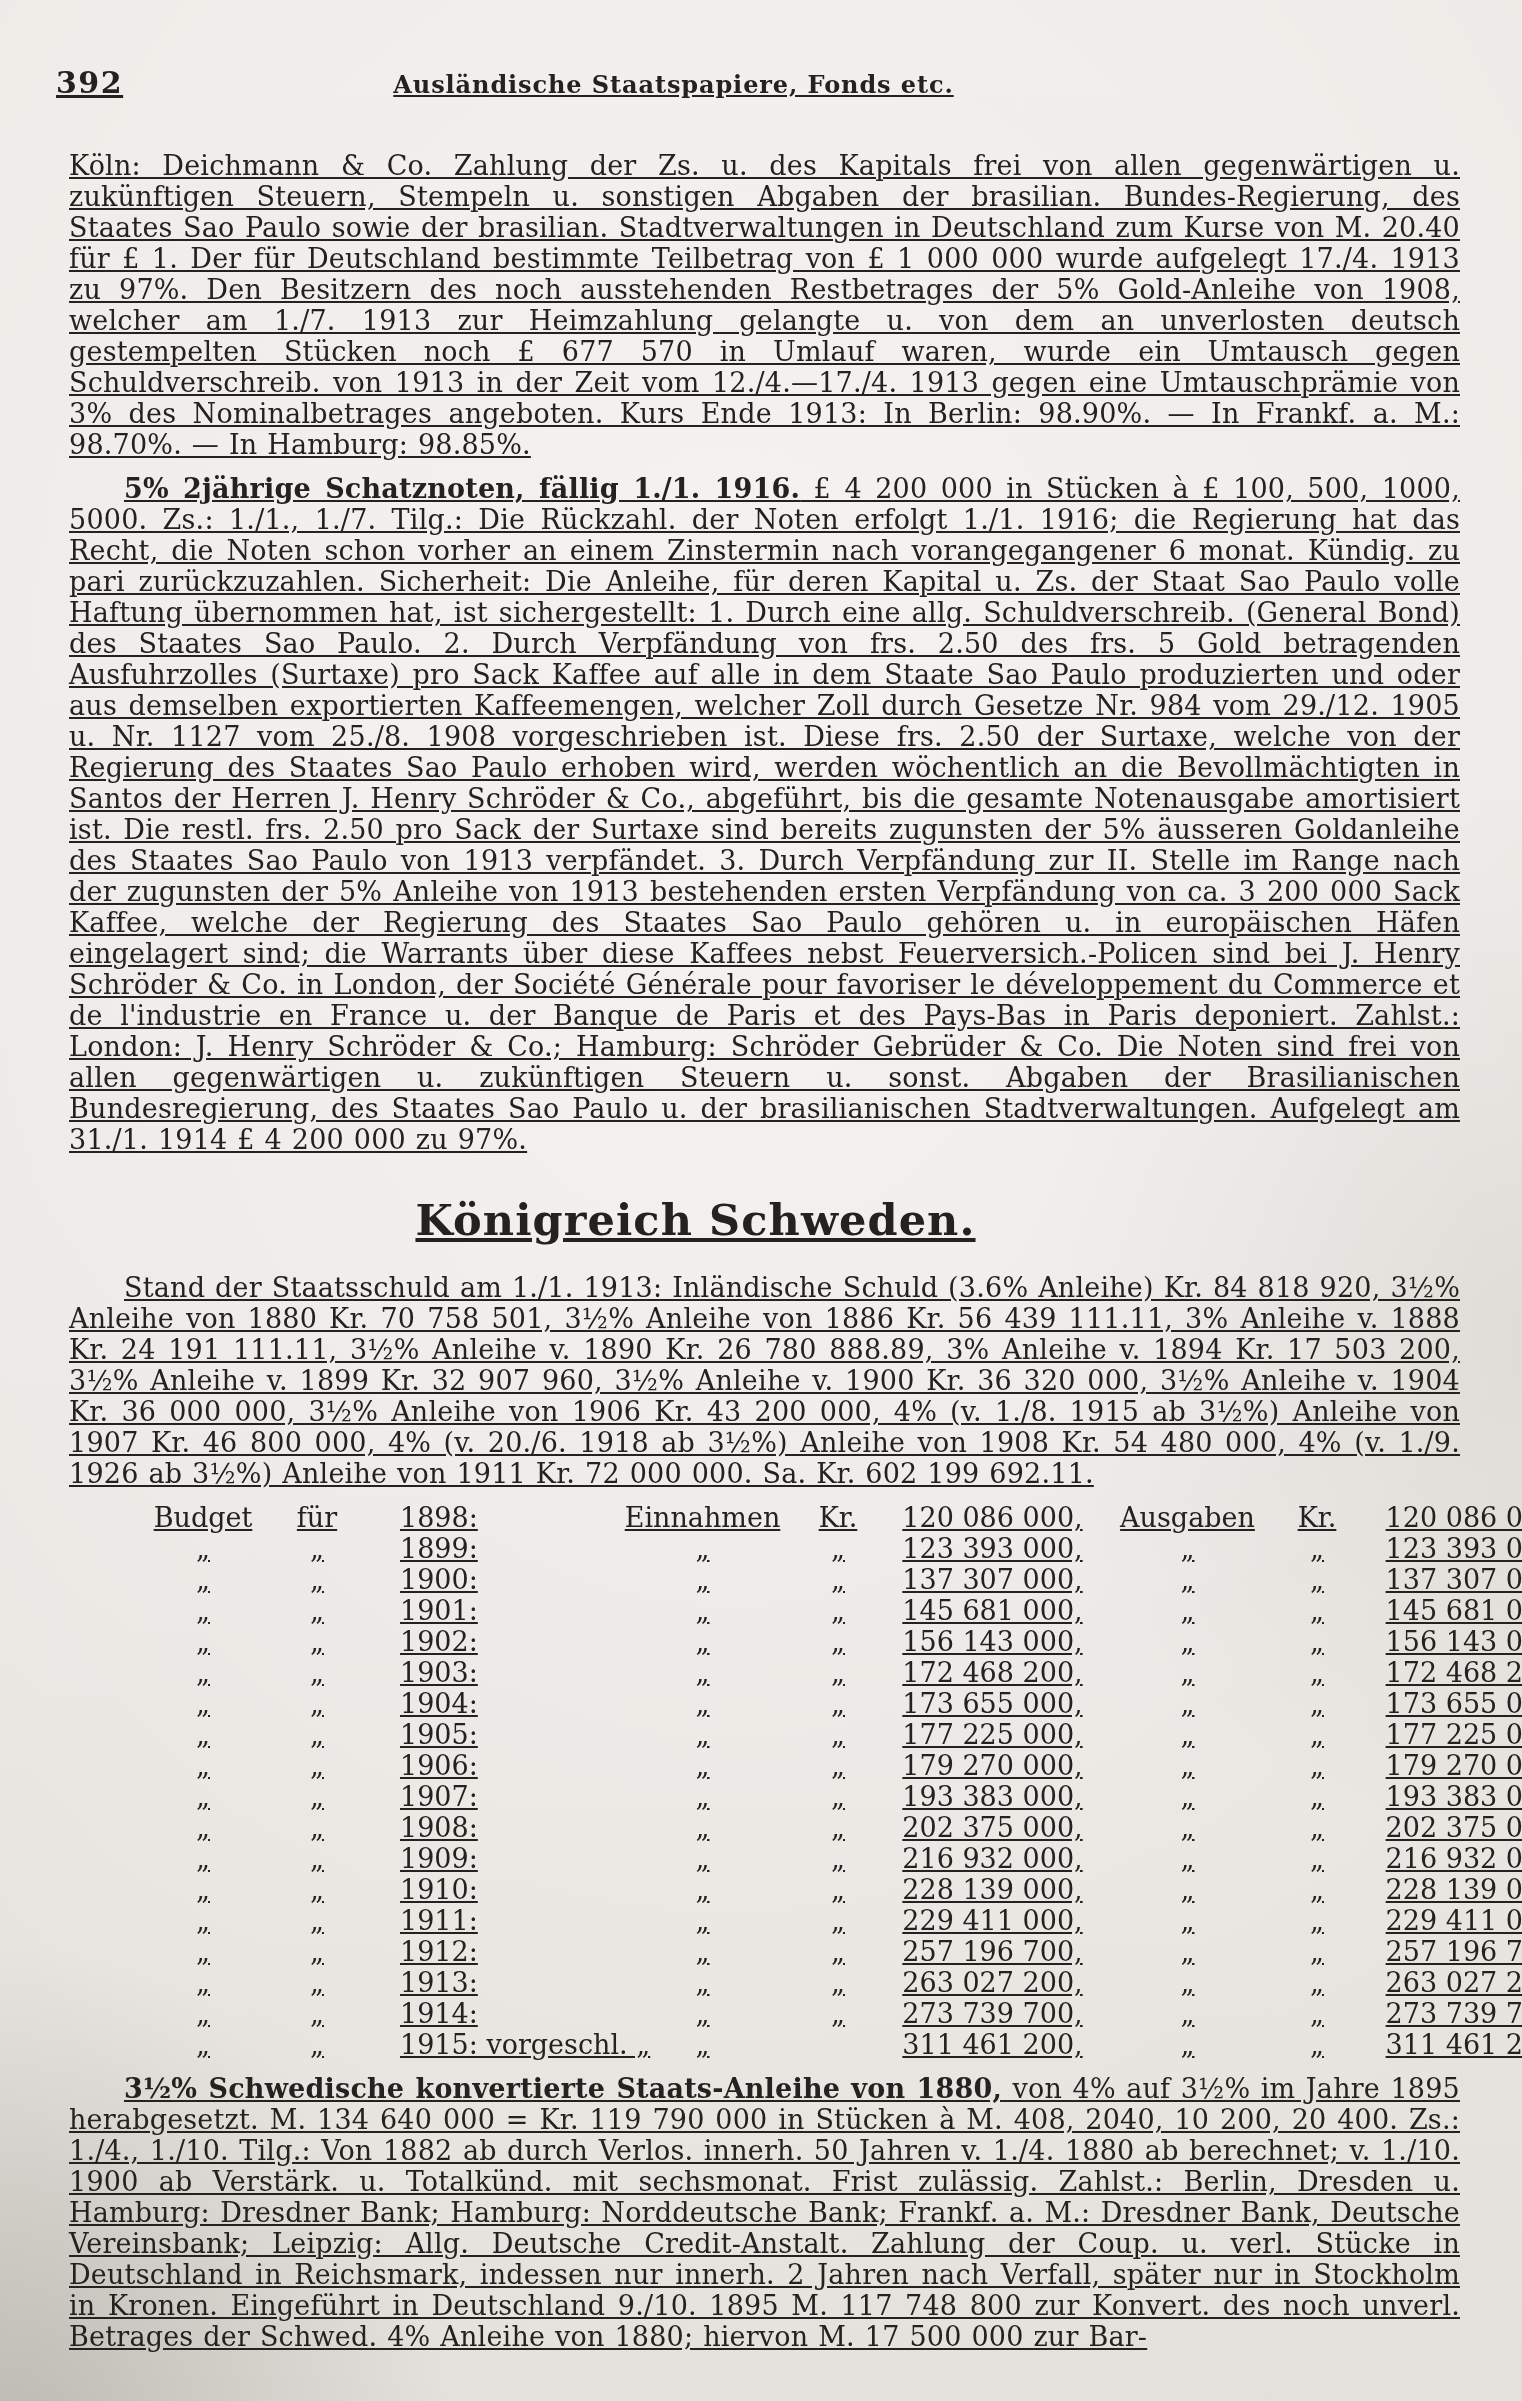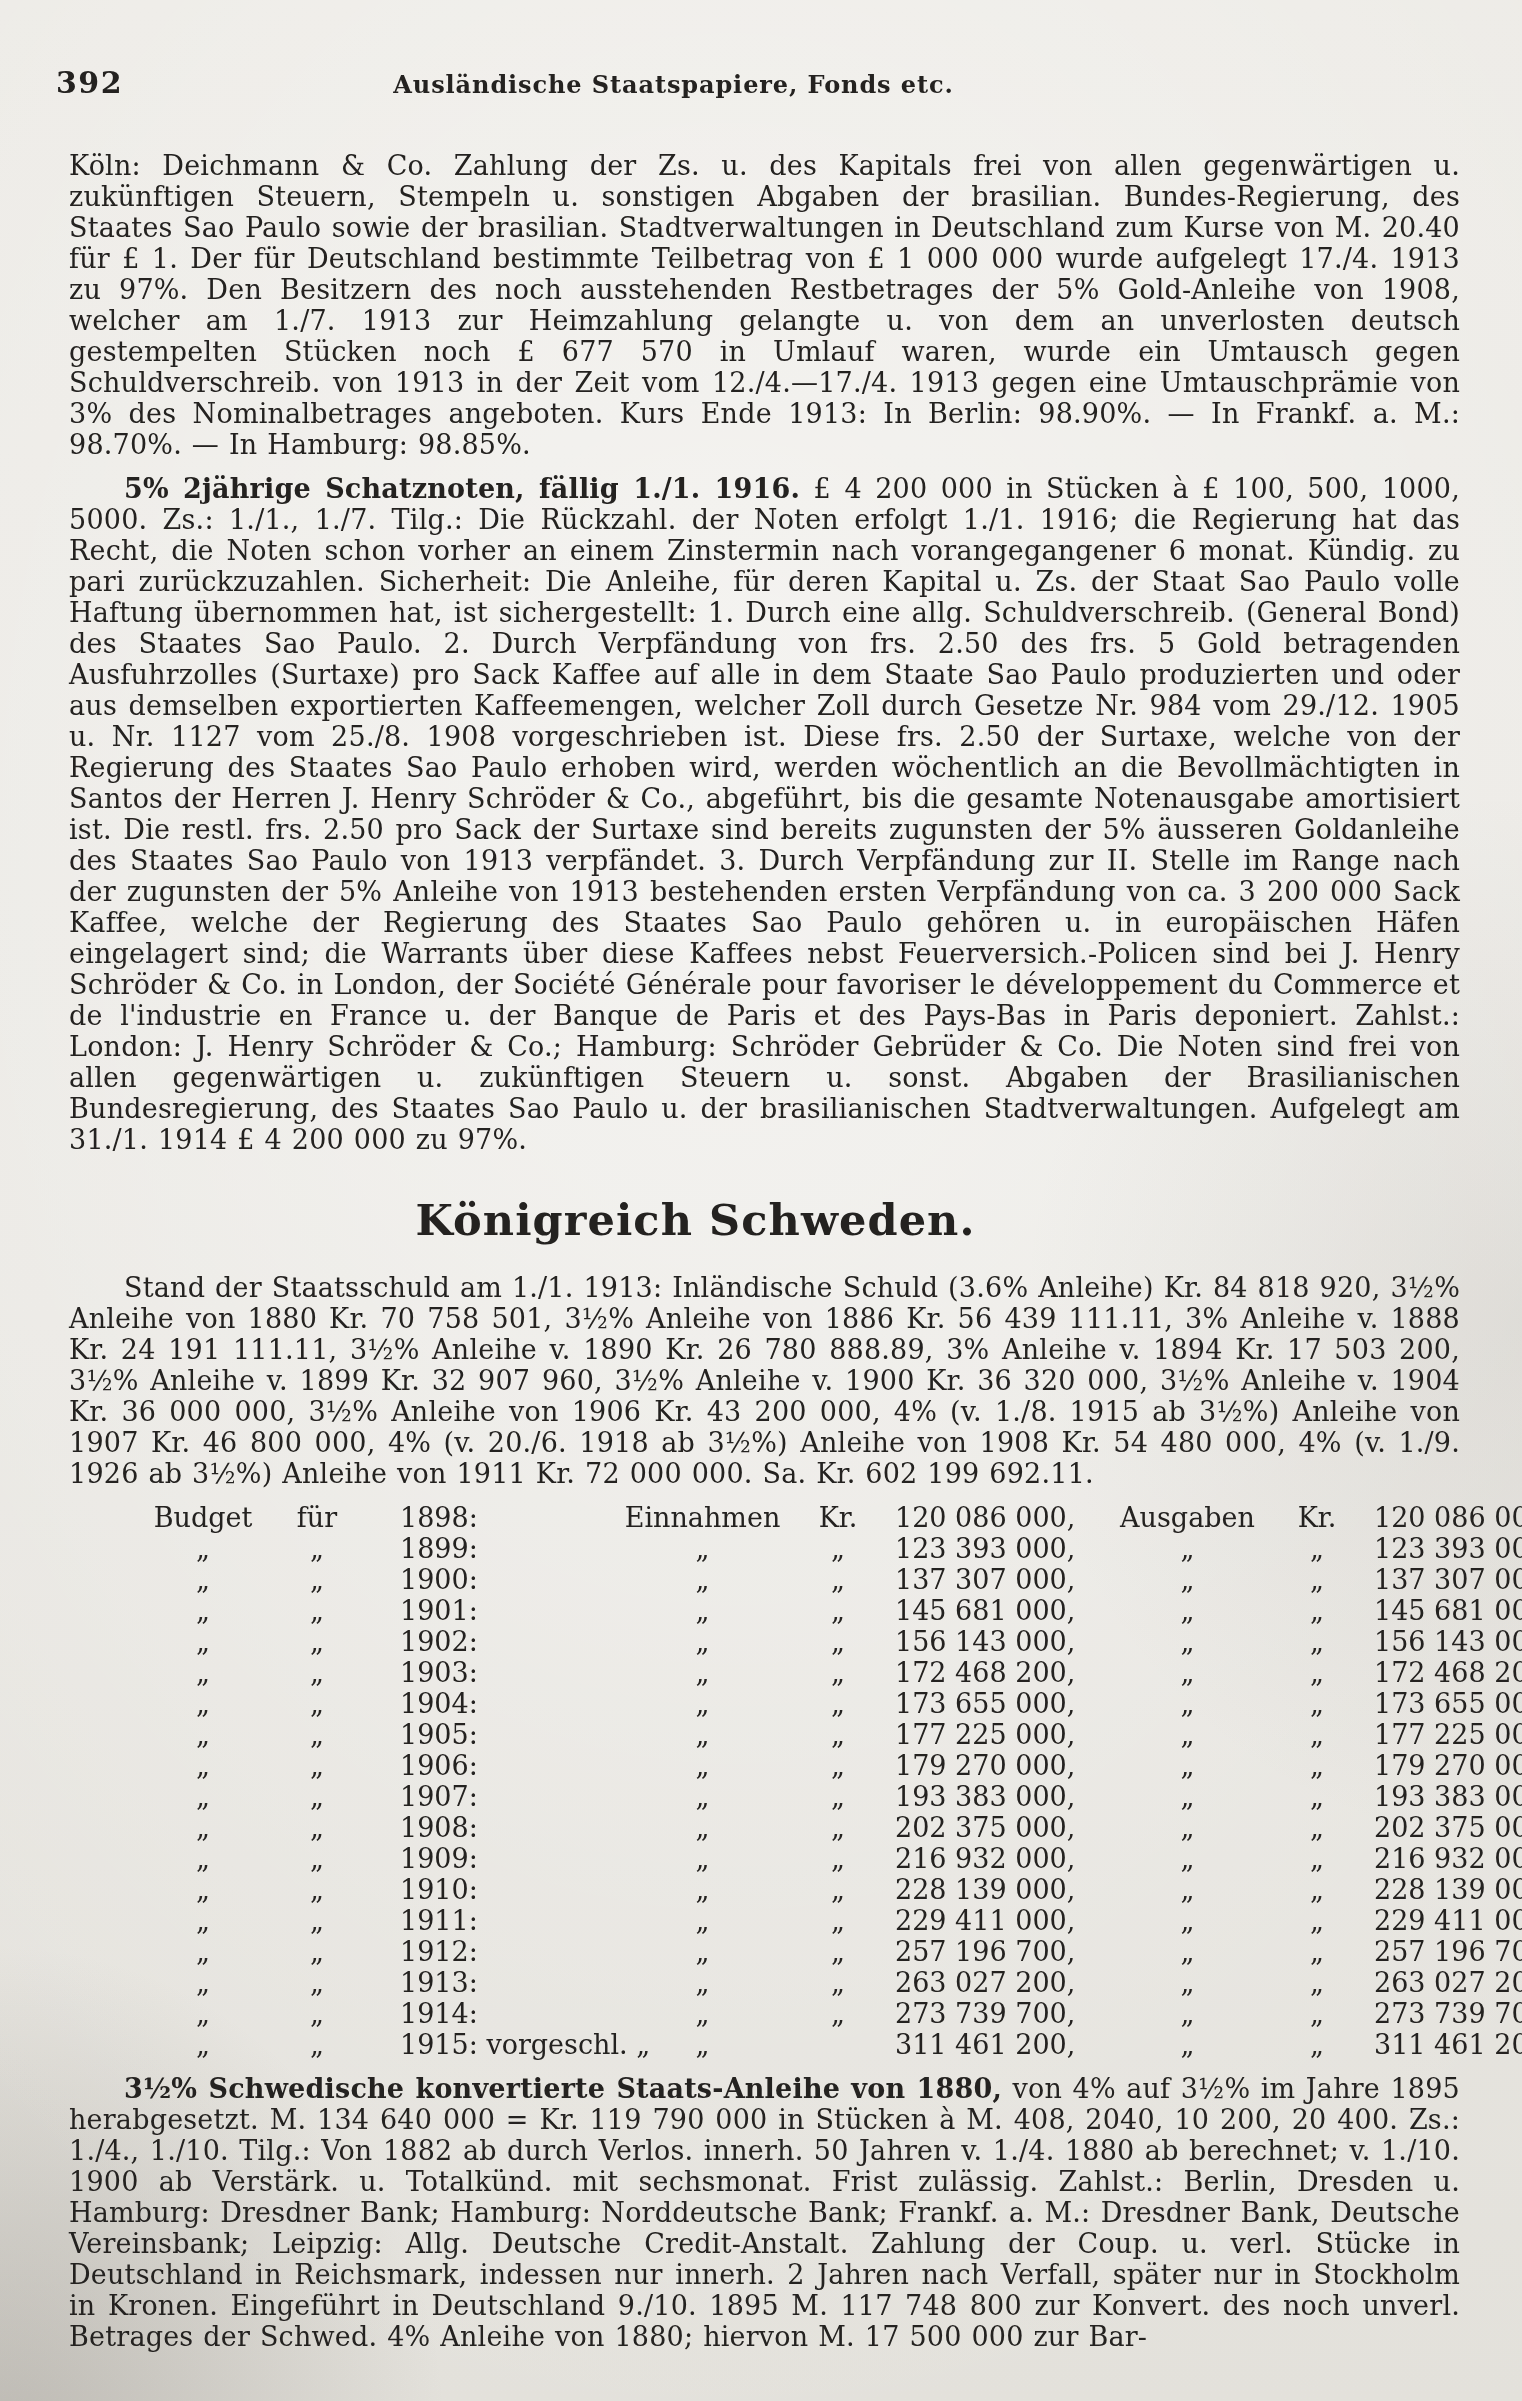--- a/index.html
+++ b/index.html
@@ -9,41 +9,41 @@
     margin:0 auto;
     font-family:"DejaVu Serif", serif;
     color:#242220;
     background:
       radial-gradient(130% 110% at 48% 34%, rgba(255,255,255,0.50), rgba(255,255,255,0) 62%),
       radial-gradient(70% 50% at 0% 102%, rgba(88,82,74,0.28), rgba(0,0,0,0) 42%),
       radial-gradient(60% 40% at 100% 55%, rgba(120,114,104,0.14), rgba(0,0,0,0) 55%),
       linear-gradient(180deg, #eceae5 0%, #e9e7e2 55%, #e3e1db 100%);
     overflow:hidden;
   }
-  .inner{padding:65px 50px 0 56px;}
+  .inner{padding:65px 50px 0 56px;text-decoration:underline;}
   .runhead{display:grid;grid-template-columns:1fr auto 1fr;align-items:baseline;margin-bottom:50px;}
   .pagenum{font-size:30px;font-weight:bold;justify-self:start;letter-spacing:1.5px;}
   .runtitle{font-size:24px;font-weight:bold;text-align:center;letter-spacing:0.9px;transform:translateX(-91px);}
   p.body{
     font-size:27px;line-height:31px;margin:13px;
     text-align:justify;letter-spacing:0.2px;word-spacing:1.1px;
   }
   .indent{text-indent:55px;}
   .lead{font-weight:bold;}
   .section-heading{
     text-align:center;font-size:43px;font-weight:bold;
     margin:40px 0 27px 0;letter-spacing:1.1px;transform:translateX(-69px);
   }
   .budget{margin:1.5px 0 3px 90px;font-size:27px;line-height:31px;}
   .brow{display:grid;grid-template-columns:114px 64px 225px 157px 64px 195px 145px 64px 195px;align-items:baseline;gap:25px;}
   .brow span{white-space:nowrap;}
   .wd{text-align:center;}
   .dit{text-align:center;}
   .yr{text-align:left;padding-left:26px;}
-  .num{text-align:left;}
+  .num{text-align:center;}
 </style>
 </head>
 <body>
 
 <div class="page">
   <div class="inner">
 
     <div class="runhead">
       <div class="pagenum">392</div>
       <div class="runtitle">Ausländische Staatspapiere, Fonds etc.</div>

